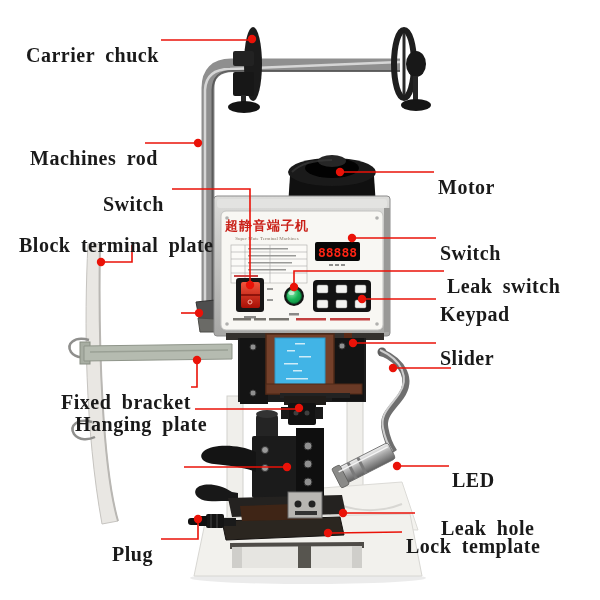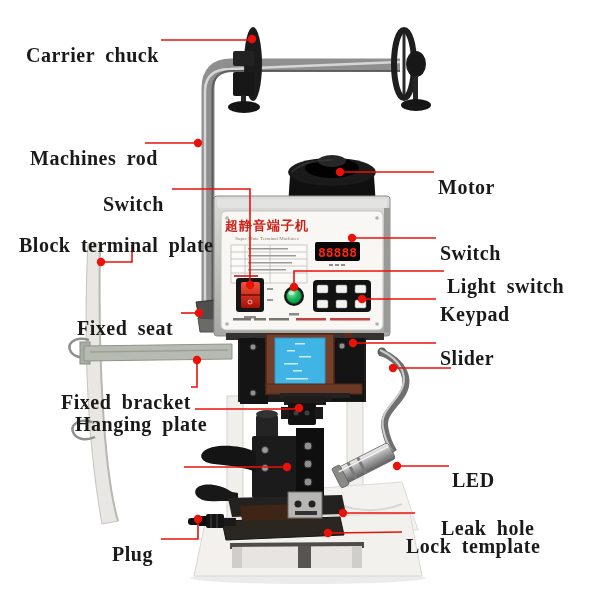--- a/index.html
+++ b/index.html
@@ -333,26 +333,25 @@
           <polyline points="332,533 402,532"></polyline>
           <circle cx="328" cy="533" r="4.2"></circle>
         </g>
   </g>
 </svg>
 
 <div class="lbl" style="left:26px;top:28px">Carrier chuck</div>
 <div class="lbl" style="left:30px;top:131px">Machines rod</div>
 <div class="lbl" style="left:103px;top:177px">Switch</div>
 <div class="lbl" style="left:19px;top:218px">Block terminal plate</div>
-<div class="lbl" style="left:77px;top:301px">Fixed seat</div>
 <div class="lbl" style="left:61px;top:375px">Fixed bracket</div>
 <div class="lbl" style="left:75px;top:397px">Hanging plate</div>
 <div class="lbl" style="left:112px;top:527px">Plug</div>
 <div class="lbl" style="left:438px;top:160px">Motor</div>
 <div class="lbl" style="left:440px;top:226px">Switch</div>
-<div class="lbl" style="left:447px;top:259px">Light switch</div>
+<div class="lbl" style="left:447px;top:259px">Leak switch</div>
 <div class="lbl" style="left:440px;top:287px">Keypad</div>
 <div class="lbl" style="left:440px;top:331px">Slider</div>
 <div class="lbl" style="left:452px;top:453px">LED</div>
 <div class="lbl" style="left:441px;top:501px">Leak hole</div>
 <div class="lbl" style="left:406px;top:519px">Lock template</div>
 
 </div>
 
 </body></html>

